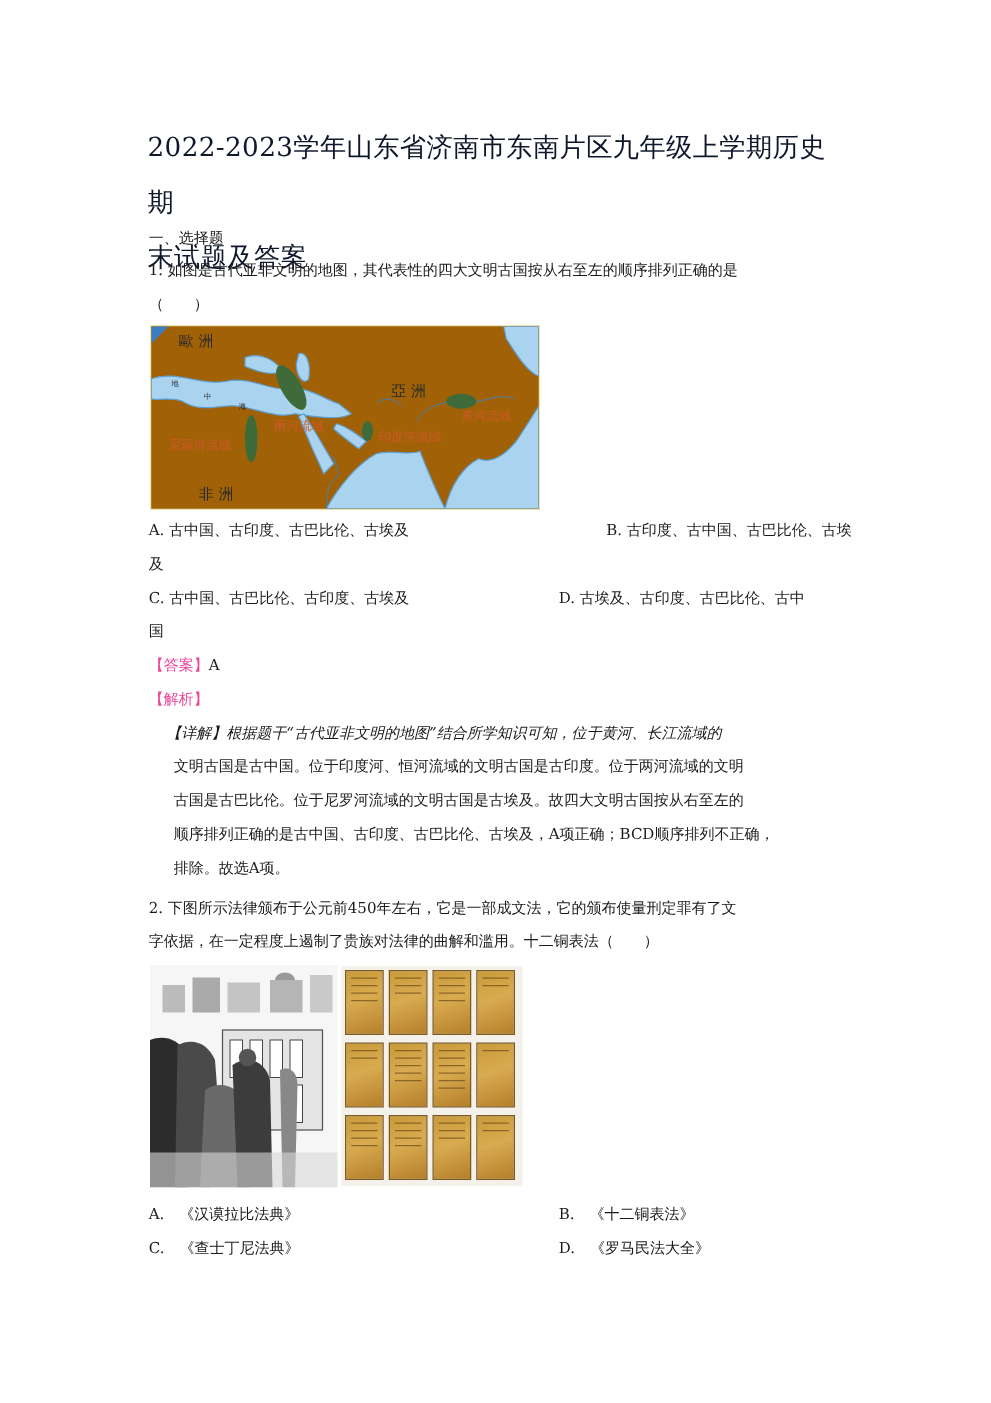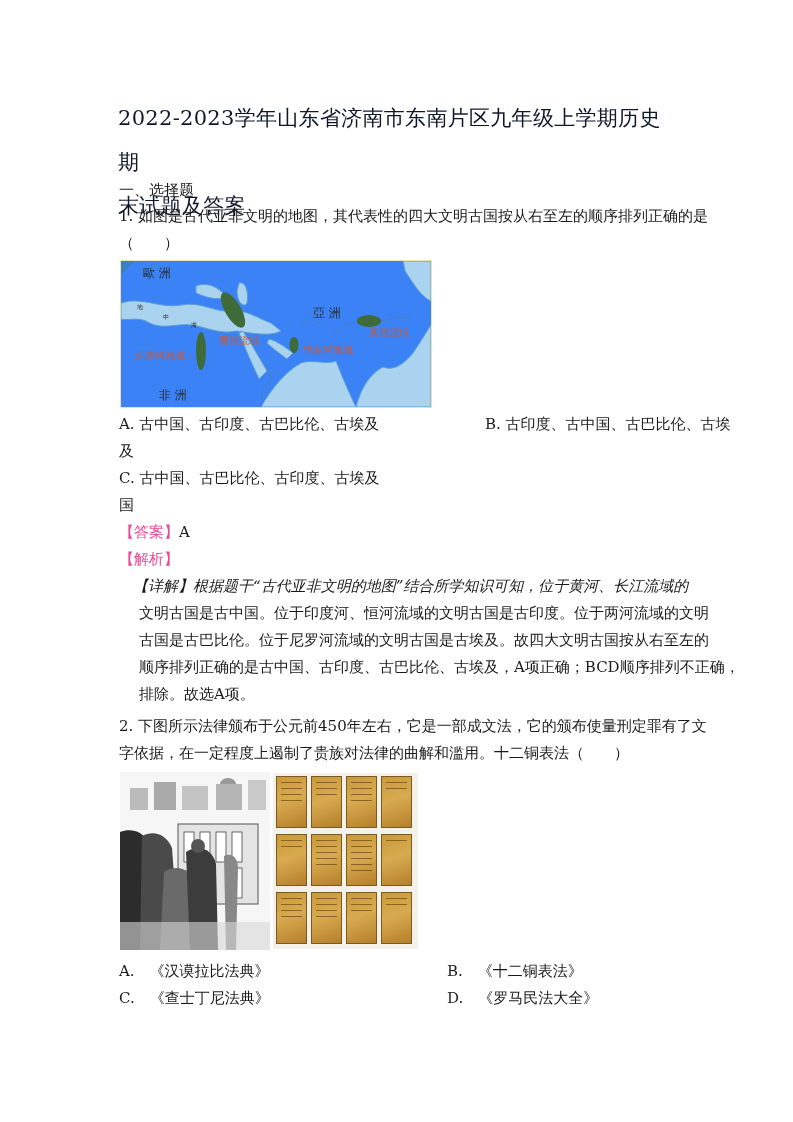--- a/index.html
+++ b/index.html
@@ -1,24 +1,24 @@
 <!DOCTYPE html>
 <html><head>
 <meta charset="utf-8">
 <style>
   html, body { margin: 0; padding: 0; background: #ffffff; }
   body { width: 793px; height: 1122px; position: relative; overflow: hidden;
          font-family: "DejaVu Serif", "Liberation Serif", serif; color: #1a1a1a; }
   .page { position: absolute; left: 0; top: 0; width: 793px; height: 1122px; }
   .title { position: absolute; left: 118px; top: 96px; width: 560px;
            font-size: 21px; line-height: 44px; font-weight: normal; letter-spacing: 0.3px; color: #0f172a; }
-  .line { position: absolute; font-size: 15px; line-height: 18px; white-space: nowrap; color: #1a1a1a; }
+  .line { position: absolute; font-size: 12px; line-height: 18px; white-space: nowrap; color: #1a1a1a; }
   .tag { color: #ec4899; }
   .map { position: absolute; left: 120px; top: 260px; width: 310px; height: 146px; overflow: hidden;
-         background: #3b82f6; border: 1px solid #e8e3b0; }
+         background: #a16207; border: 1px solid #e8e3b0; }
   .map svg { position: absolute; left: 0; top: 0; }
   .engraving { position: absolute; left: 120px; top: 772px; width: 150px; height: 178px; overflow: hidden; background: #f3f3f3; }
   .tablets { position: absolute; left: 273px; top: 773px; width: 145px; height: 176px; background: #f4f1ea; }
   .tablet { position: absolute; width: 31px; height: 52px; background: linear-gradient(160deg, #c99a3a 0%, #d8ab50 45%, #b57f2a 100%);
             border: 1px solid #7b5a20; box-sizing: border-box; }
   .tablet i { display: block; height: 1px; background: #6b4a18; margin: 5px 4px 0 4px; opacity: 0.7; }
 </style>
 </head>
 <body>
 
@@ -67,20 +67,21 @@
       <text x="16" y="48" font-size="6" fill="#2a2a2a">地</text>
       <text x="42" y="58" font-size="6" fill="#2a2a2a">中</text>
       <text x="70" y="66" font-size="6" fill="#2a2a2a">海</text>
     </svg>
   </div>
 
   <div class="line" style="left:119px; top:415px;">A. 古中国、古印度、古巴比伦、古埃及</div>
   <div class="line" style="left:469px; top:415px;margin-left:16px;">B. 古印度、古中国、古巴比伦、古埃</div>
   <div class="line" style="left:119px; top:442px;">及</div>
   <div class="line" style="left:119px; top:469px;">C. 古中国、古巴比伦、古印度、古埃及</div>
+  <div class="line" style="left:447px; top:469px;">D. 古埃及、古印度、古巴比伦、古中</div>
   <div class="line" style="left:119px; top:496px;">国</div>
 
   <div class="line" style="left:119px; top:523px;">
     <span class="tag">【答案】</span><span>A</span>
   </div>
   <div class="line" style="left:119px; top:550px;">
     <span class="tag">【解析】</span>
   </div>
 
   <div class="line" style="left:133px; top:577px;font-style:italic;">【详解】根据题干“古代亚非文明的地图”结合所学知识可知，位于黄河、长江流域的</div>

